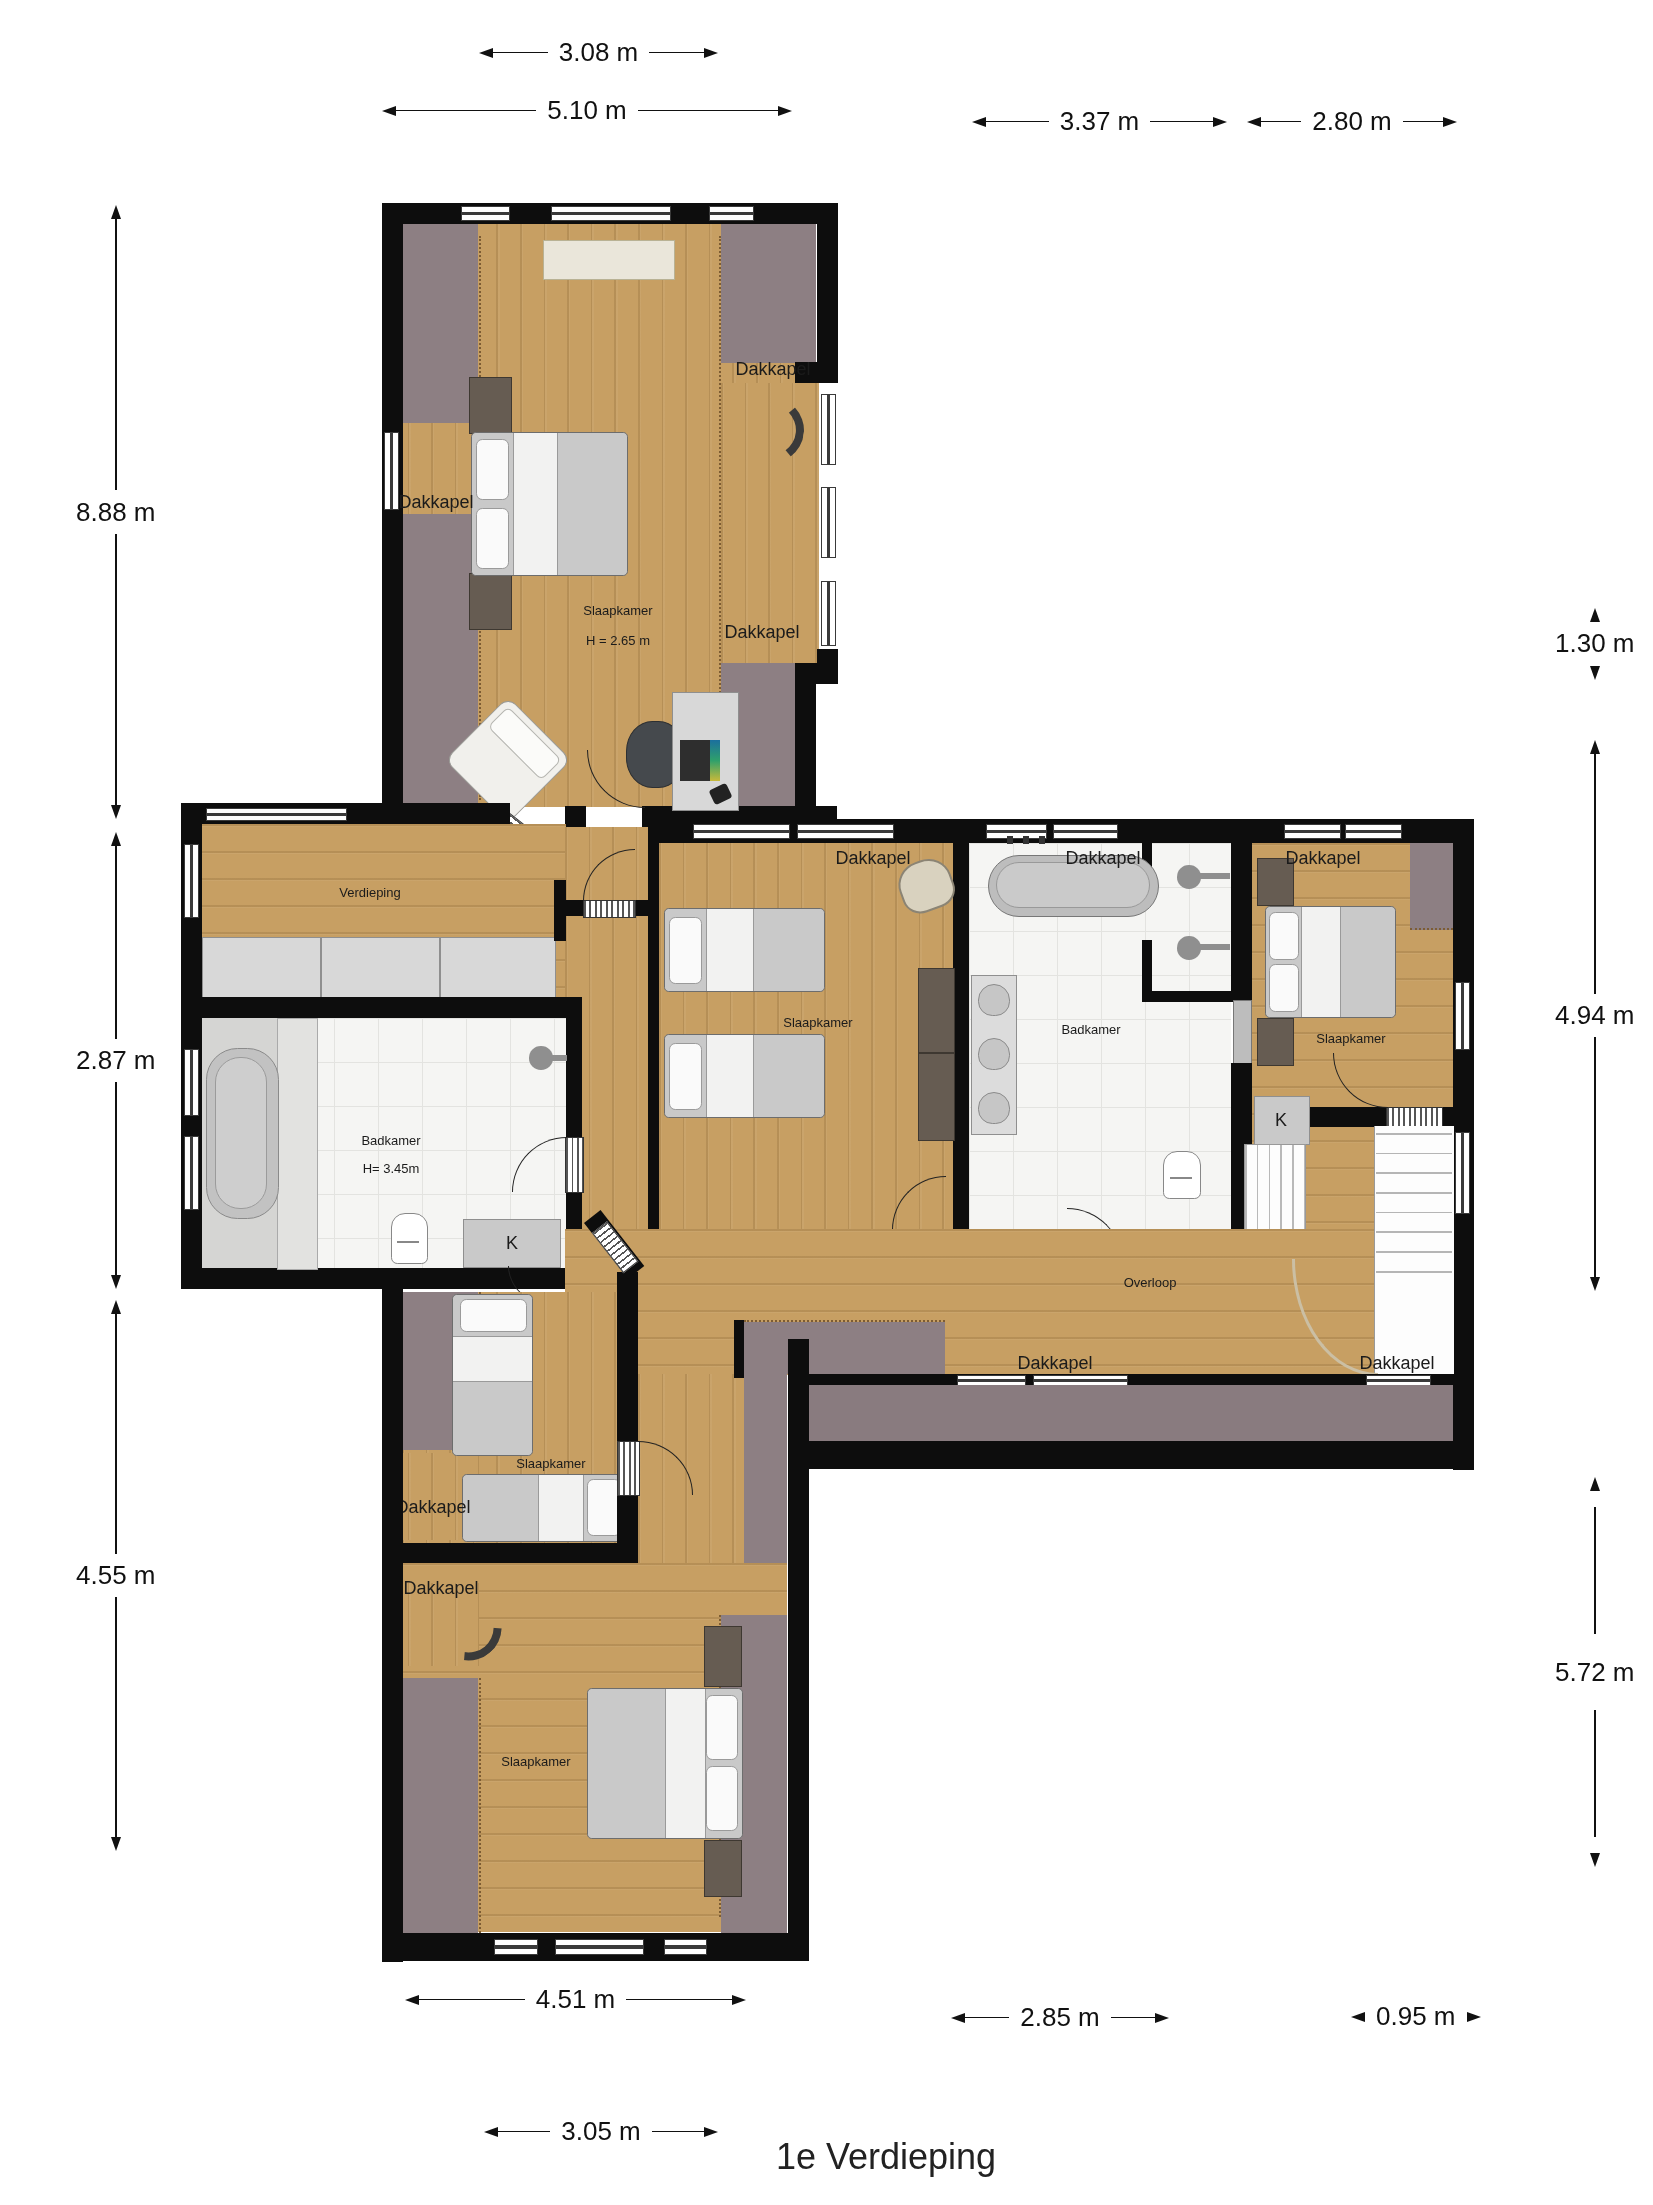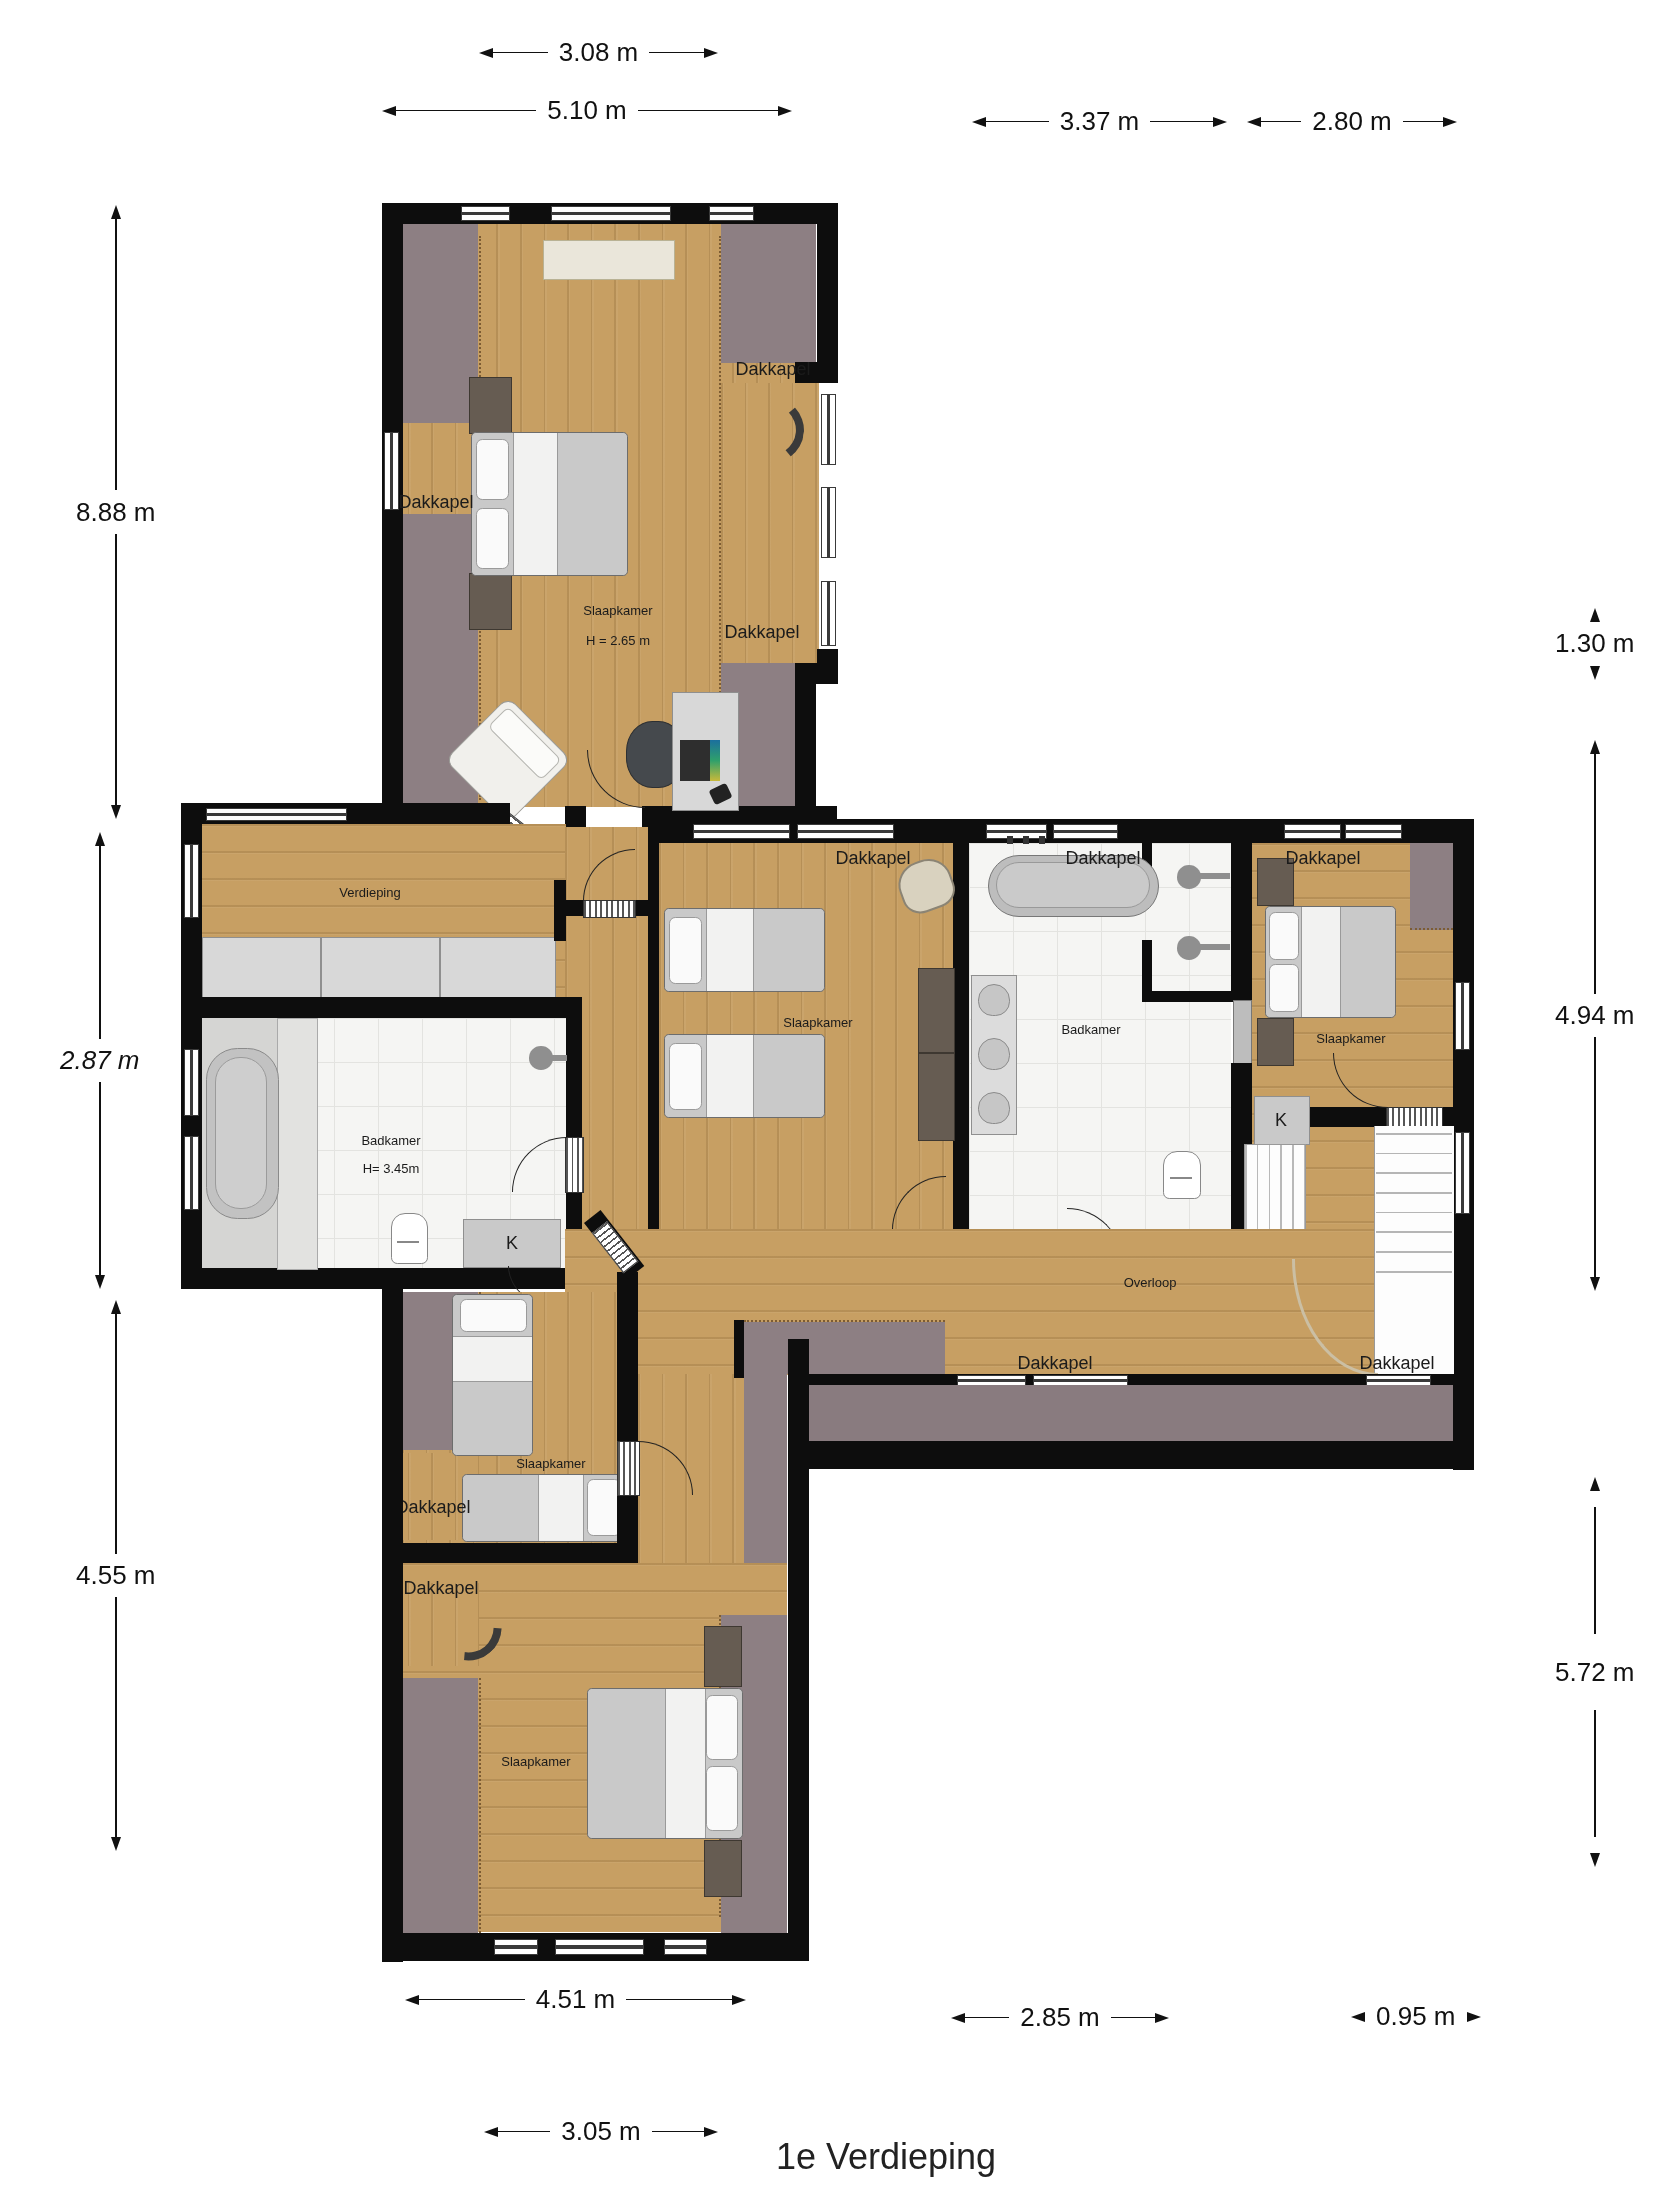--- a/index.html
+++ b/index.html
@@ -328,21 +328,21 @@
       <div class="arwR"></div>
   </div>
 
   <div class="dimv" style="left:76px;top:205px;height:614px;">
     <div class="arwU"></div>
       <div class="ln"></div>
       <span>8.88 m</span>
       <div class="ln"></div>
       <div class="arwD"></div>
   </div>
-  <div class="dimv" style="left:60px;top:832px;height:457px;font-style:italic;">
+  <div class="dimv" style="left:76px;top:832px;height:457px;">
     <div class="arwU"></div>
       <div class="ln"></div>
       <span>2.87 m</span>
       <div class="ln"></div>
       <div class="arwD"></div>
   </div>
   <div class="dimv" style="left:76px;top:1300px;height:551px;">
     <div class="arwU"></div>
       <div class="ln"></div>
       <span>4.55 m</span>

